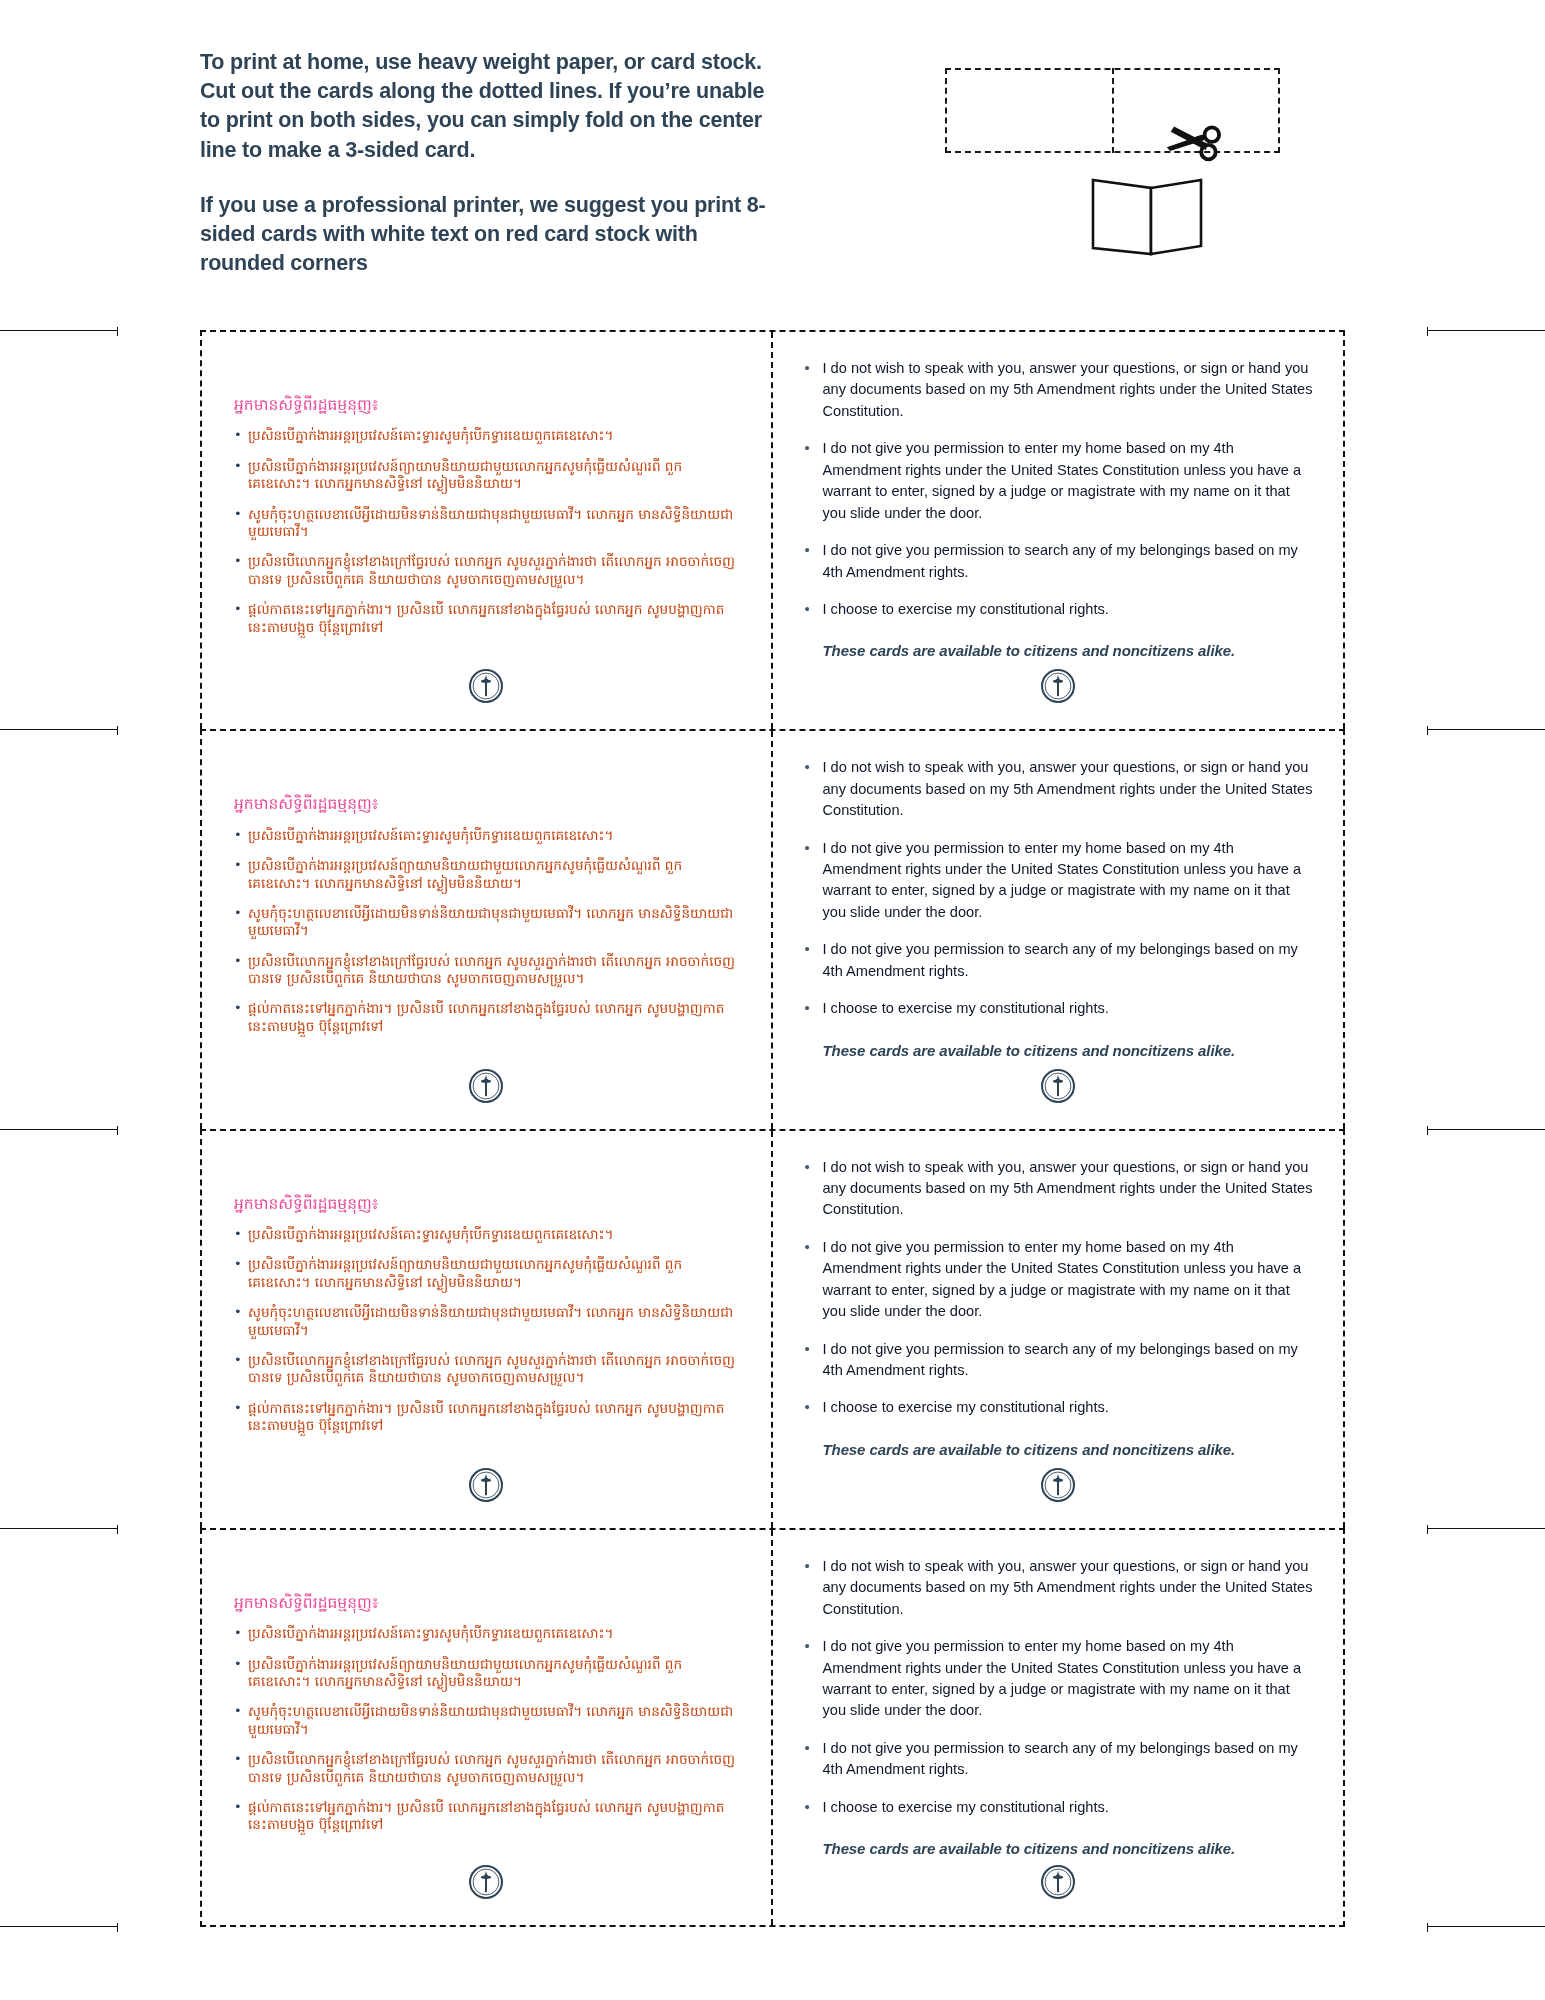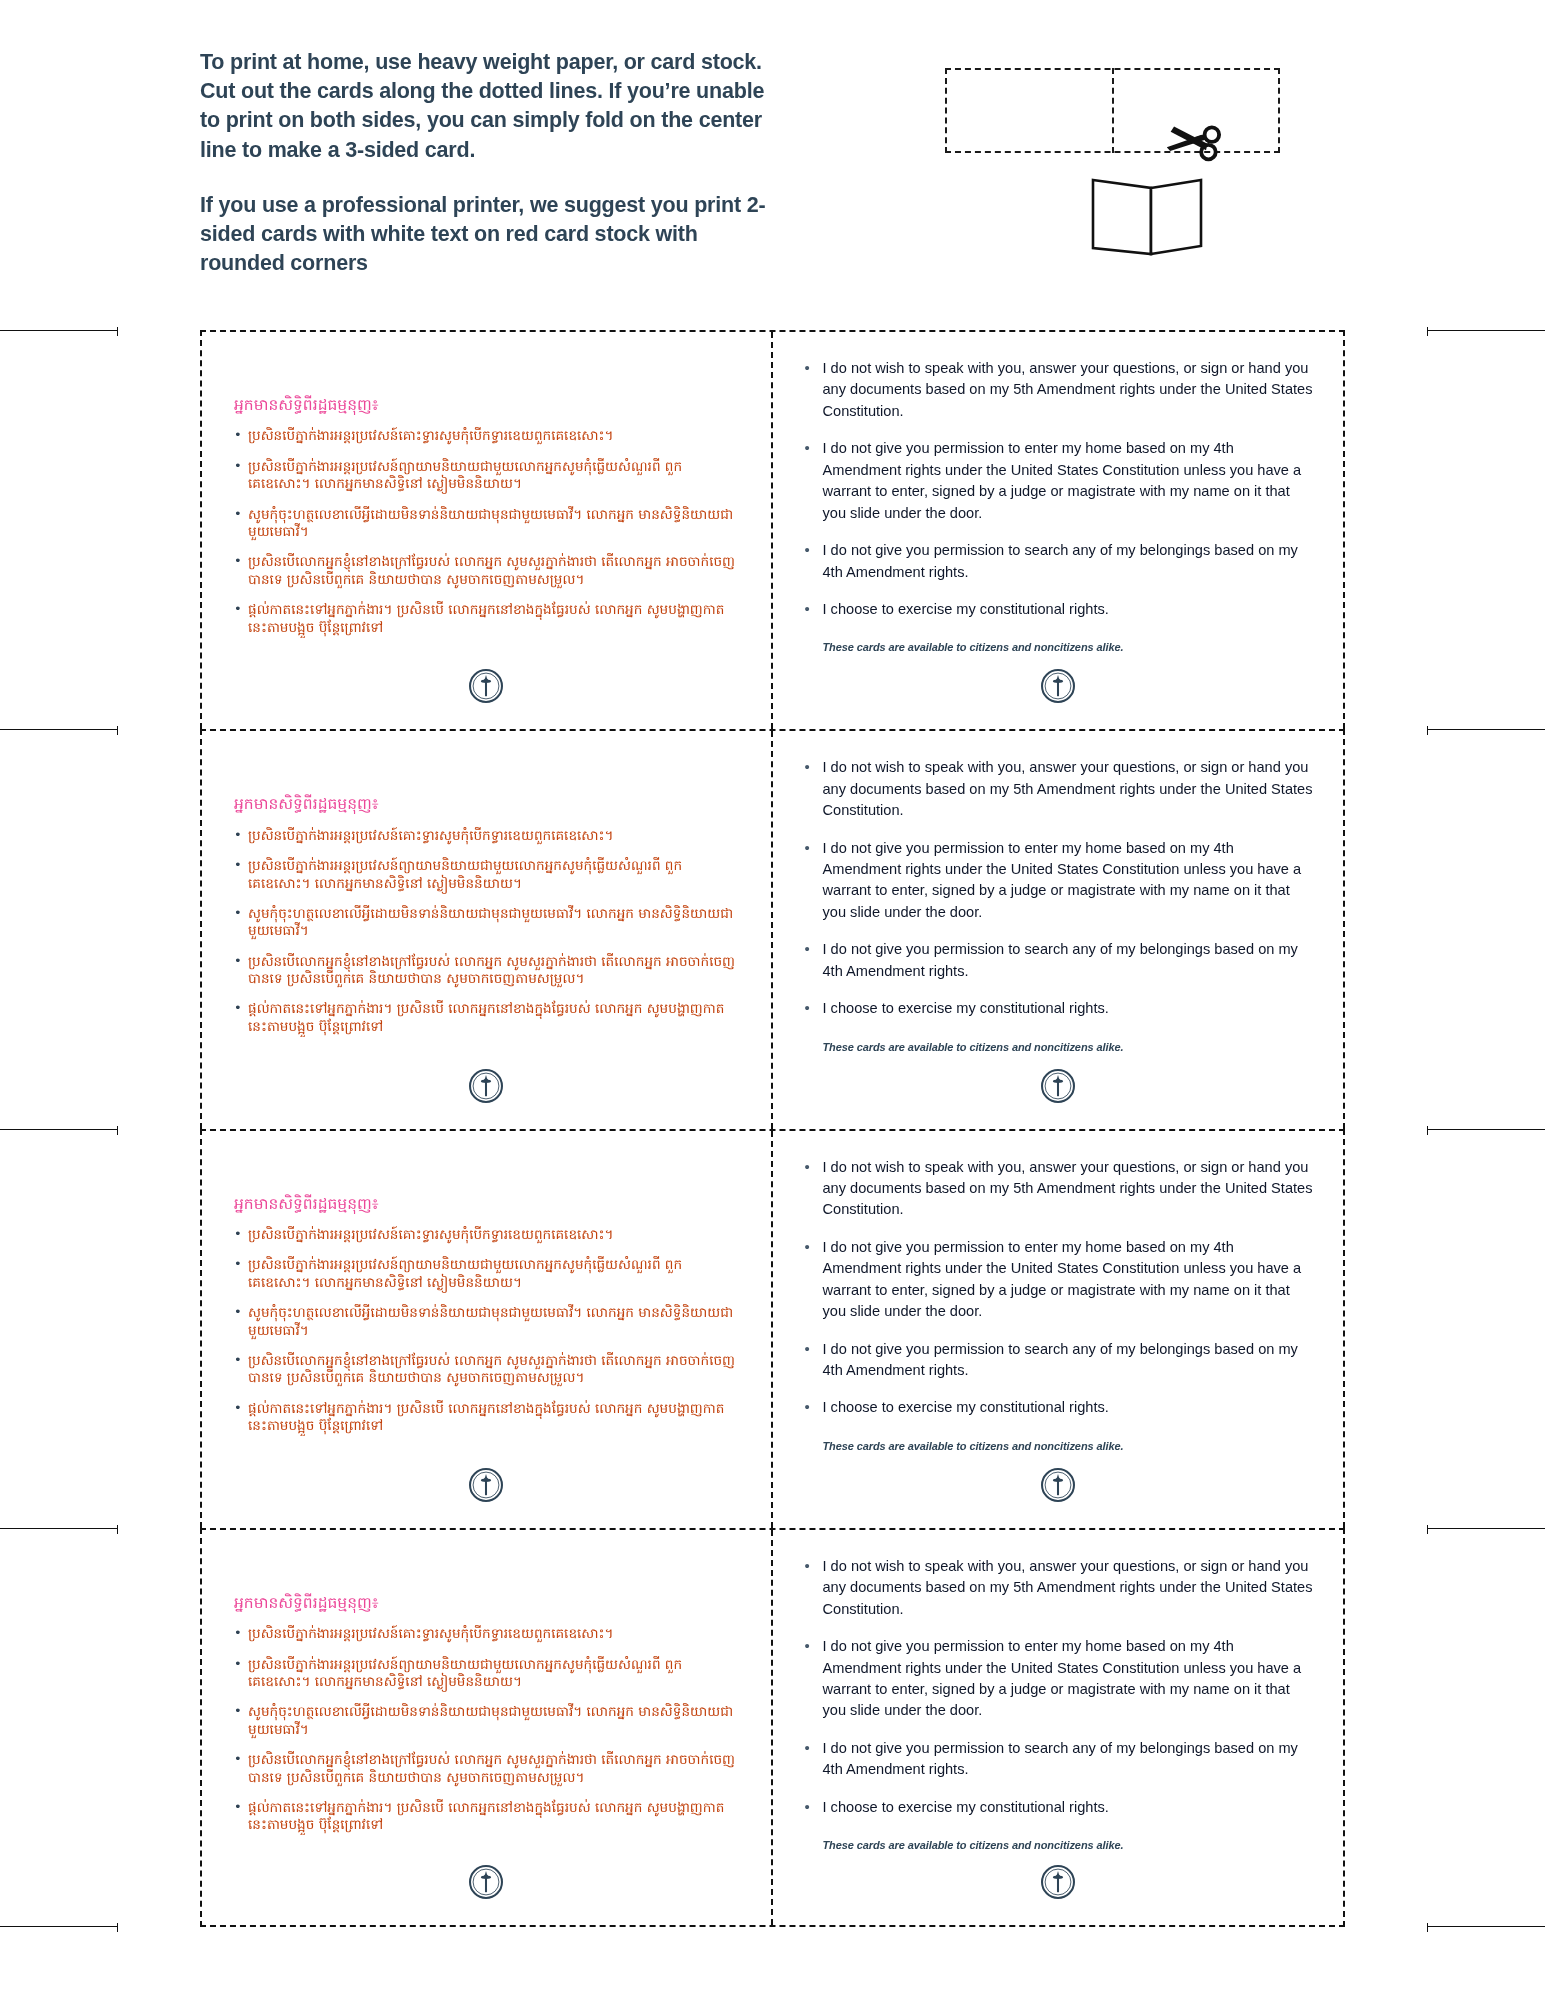--- a/index.html
+++ b/index.html
@@ -153,21 +153,21 @@
     padding-left: 20px;
   }
   ul.en-list > li::before {
     content: "•";
     position: absolute;
     left: 2px; top: -1px;
     font-size: 15px;
     color: #46596b;
   }
   .en-footnote {
-    font-size: 11px;
+    font-size: 15px;
     font-weight: bold;
     font-style: italic;
     color: #2e4456;
     margin: 4px 0 0 20px;
     line-height: 1.4;
     letter-spacing: -0.1px;
   }
 
   
   .seal-wrap {
@@ -177,21 +177,21 @@
     display: flex;
     justify-content: center;
   }
   .seal-logo { width: 34px; height: 34px; display: block; }
 </style>
 </head>
 <body>
 
 <div id="instructions">
   <p class="instr-para">To print at home, use heavy weight paper, or card stock. Cut out the cards along the dotted lines. If you’re unable to print on both sides, you can simply fold on the center line to make a 3-sided card.</p>
-  <p class="instr-para">If you use a professional printer, we suggest you print 2-sided cards with white text on red card stock with rounded corners</p>
+  <p class="instr-para">If you use a professional printer, we suggest you print 8-sided cards with white text on red card stock with rounded corners</p>
 </div>
 
 <div id="howto-diagram">
   <div id="fold-rect"></div>
   <div id="fold-center-line"></div>
 
   <svg id="scissors-icon" viewBox="0 0 64 64">
     <g fill="#111111">
       <path d="M7 40.5 L44 27.5 L47.5 32.5 L10.5 44.5 Z"></path>
       <path d="M11 24.5 L14.5 19 L49 37 L47.5 43.5 Z"></path>

